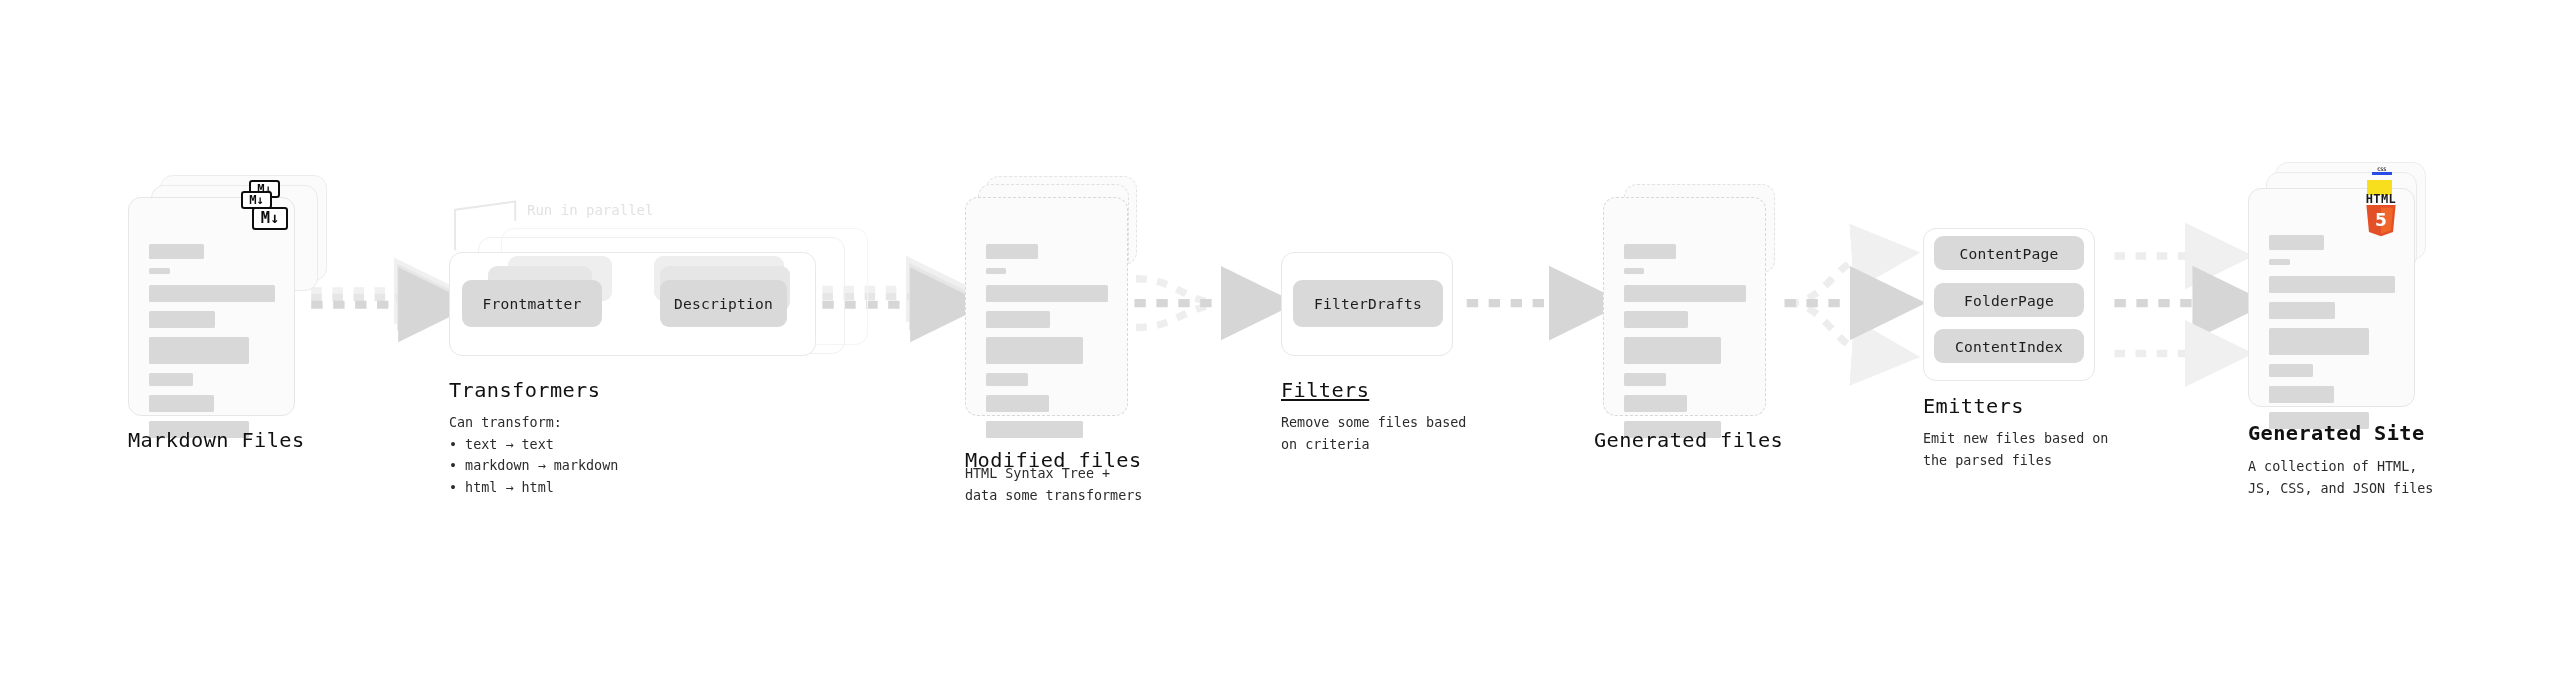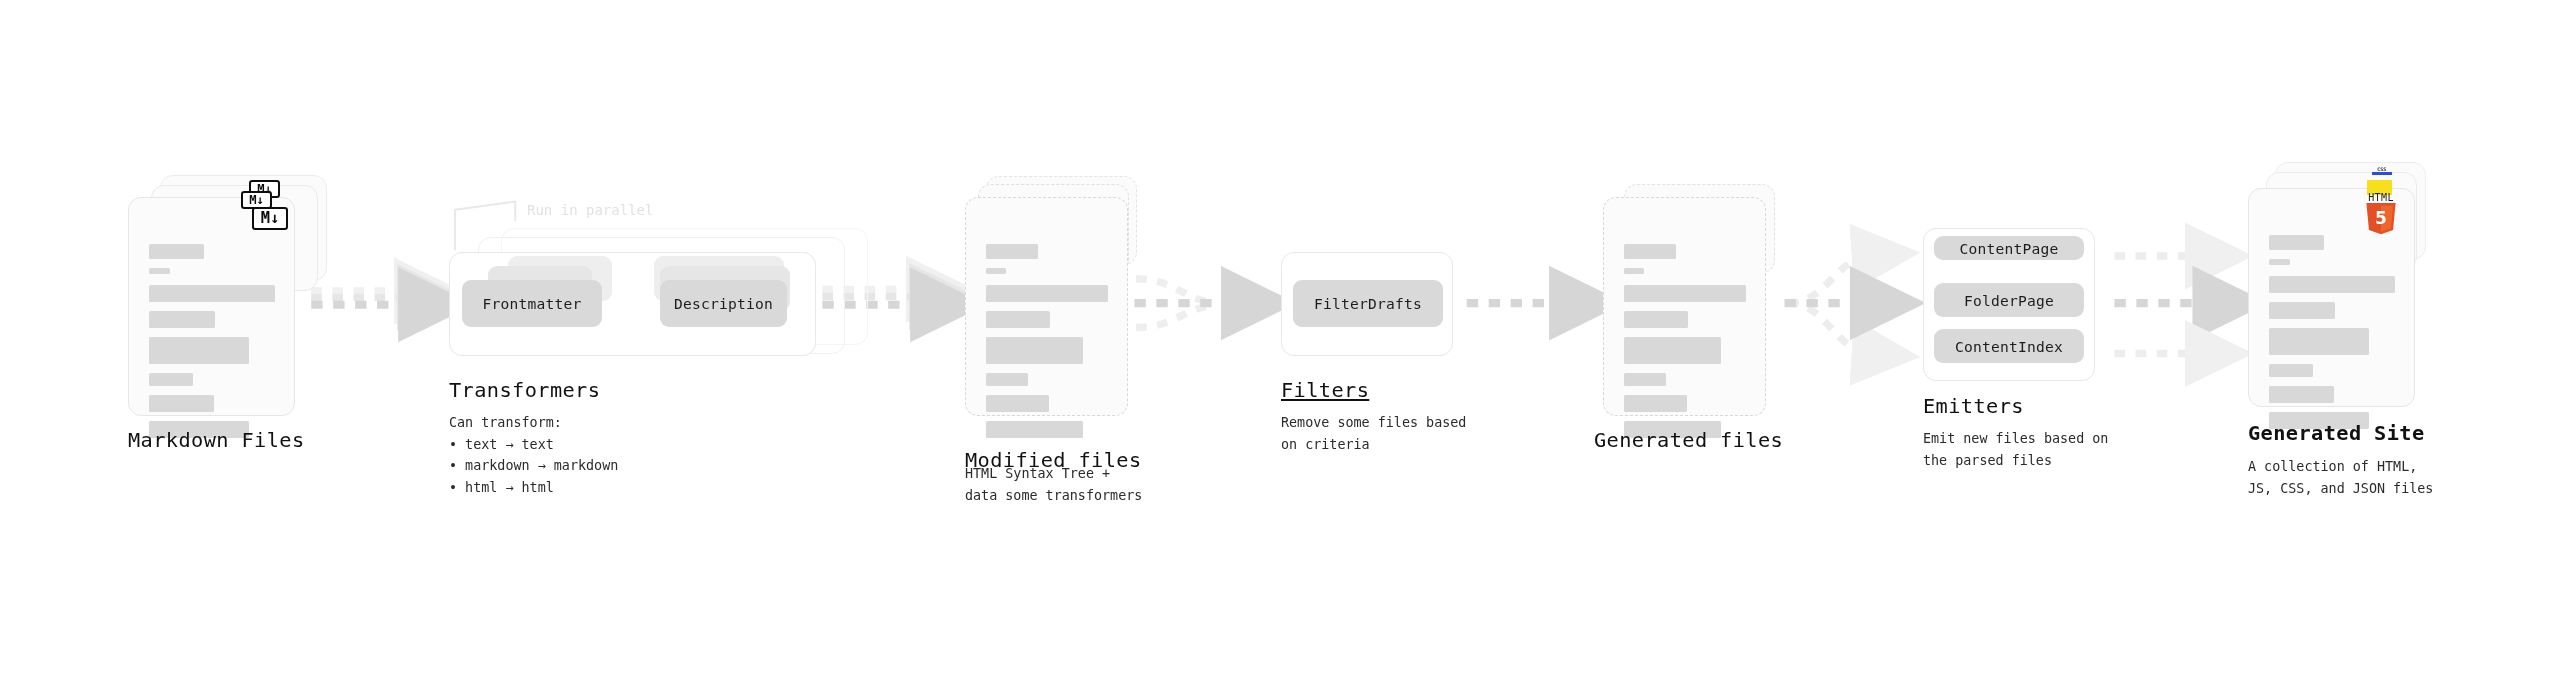--- a/index.html
+++ b/index.html
@@ -286,21 +286,21 @@
         <div class="ln" style="width:80%;   height:16.3px;"></div>
       </div>
     </div>
 
     <span class="stage-title" style="left:1594px; top:428px;">Generated files</span>
   </div>
 
   <div>
     <div class="group-panel" style="left:1923px; top:228px; width:172px; height:153px;"></div>
 
-    <div class="chip" style="left:1934px; top:236px; width:150px; height:24px;">
+    <div class="chip" style="left:1934px; top:236px; width:150px; height:34px;">
       <span>ContentPage</span>
     </div>
     <div class="chip" style="left:1934px; top:283px; width:150px; height:34px;">
       <span>FolderPage</span>
     </div>
     <div class="chip" style="left:1934px; top:329px; width:150px; height:34px;">
       <span>ContentIndex</span>
     </div>
 
     <span class="stage-title" style="left:1923px; top:394px;">Emitters</span>
@@ -327,21 +327,21 @@
     <div style="position:absolute; left:2372px; top:165px; width:19.5px; height:9.8px;
                 display:flex; flex-direction:column; align-items:center; justify-content:flex-end;">
       <span style="font-size:4.9px; font-weight:bold; color:#1a1a1a; line-height:1;">CSS</span>
       <span style="display:block; width:19.5px; height:2.4px; background:#264de4; margin-top:0.8px;"></span>
     </div>
 
     <div style="position:absolute; left:2367px; top:180px; width:25px; height:15.4px;
                 background:#f7df1e;"></div>
 
     <div style="position:absolute; left:2363px; top:193px; width:36px; height:41px;">
-      <span style="display:block; text-align:center; font-size:10px; font-weight:normal;
+      <span style="display:block; text-align:center; font-size:12px; font-weight:bold;
                    letter-spacing:0.4px; color:#1a1a1a; line-height:1;">HTML</span>
       <svg width="36" height="32.5" viewBox="0 0 44 40" style="display:block;">
         <path d="M4,0 L40,0 L36.8,33.2 L22,38.5 L7.2,33.2 Z" fill="#e34f26"></path>
         <path d="M22,3 L36.8,3 L34.2,31.2 L22,35.4 Z" fill="#ef652a"></path>
         <text x="22" y="26" text-anchor="middle" font-family="'DejaVu Sans','Liberation Sans',sans-serif" font-size="21" font-weight="bold" fill="#ffffff">5</text>
       </svg>
     </div>
 
     <span class="stage-title" style="left:2248px; top:421px;font-weight:bold;">Generated Site</span>
     <span class="stage-sub" style="left:2248px; top:456px;">A collection of HTML,

